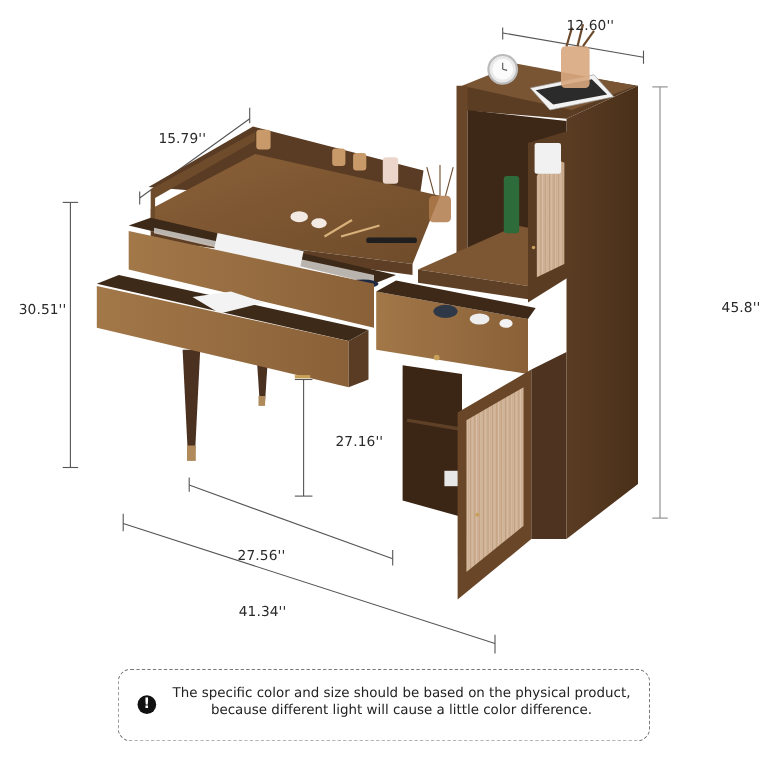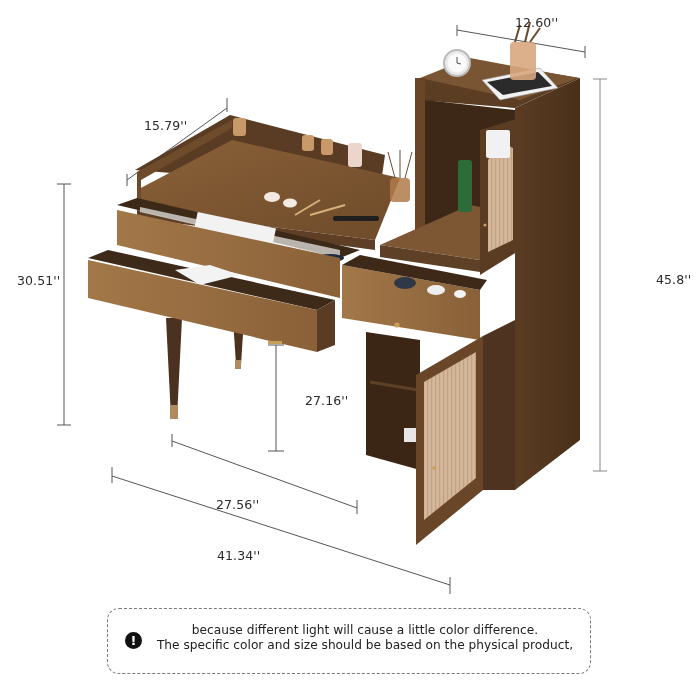--- a/index.html
+++ b/index.html
@@ -180,17 +180,17 @@
   <span class="dim-label" style="left:144px;top:118px;">15.79''</span>
   <span class="dim-label" style="left:17px;top:273px;">30.51''</span>
   <span class="dim-label" style="left:613px;top:272px;margin-left:43px;">45.8''</span>
   <span class="dim-label" style="left:305px;top:393px;">27.16''</span>
   <span class="dim-label" style="left:216px;top:466px;margin-top:31px;">27.56''</span>
   <span class="dim-label" style="left:217px;top:548px;text-align:center;">41.34''</span>
 
   <div class="notice">
     <div class="notice-icon">!</div>
     <div class="notice-text">
+      <div>The specific color and size should be based on the physical product,</div>
       <div>because different light will cause a little color difference.</div>
-      <div>The specific color and size should be based on the physical product,</div>
     </div>
   </div>
 </div>
 
 </body></html>

